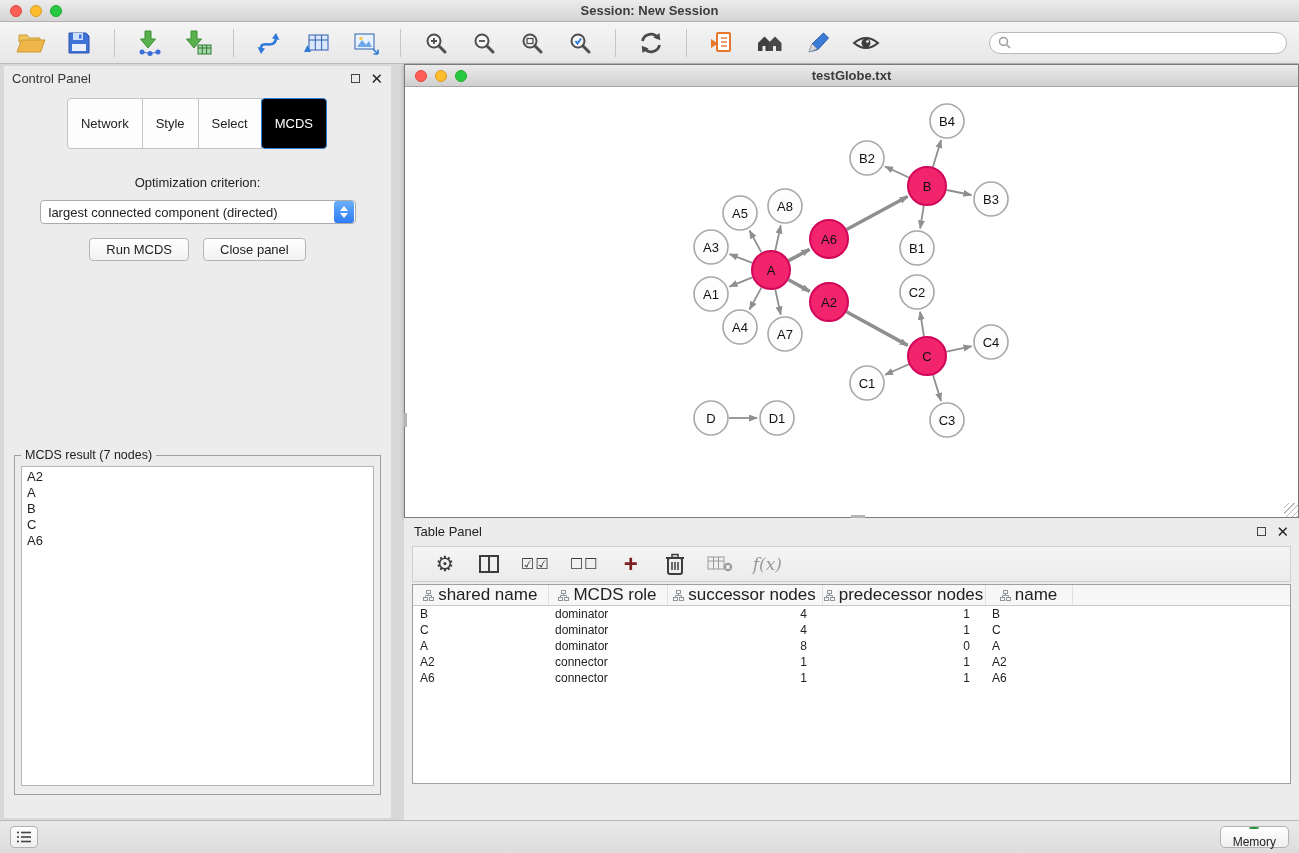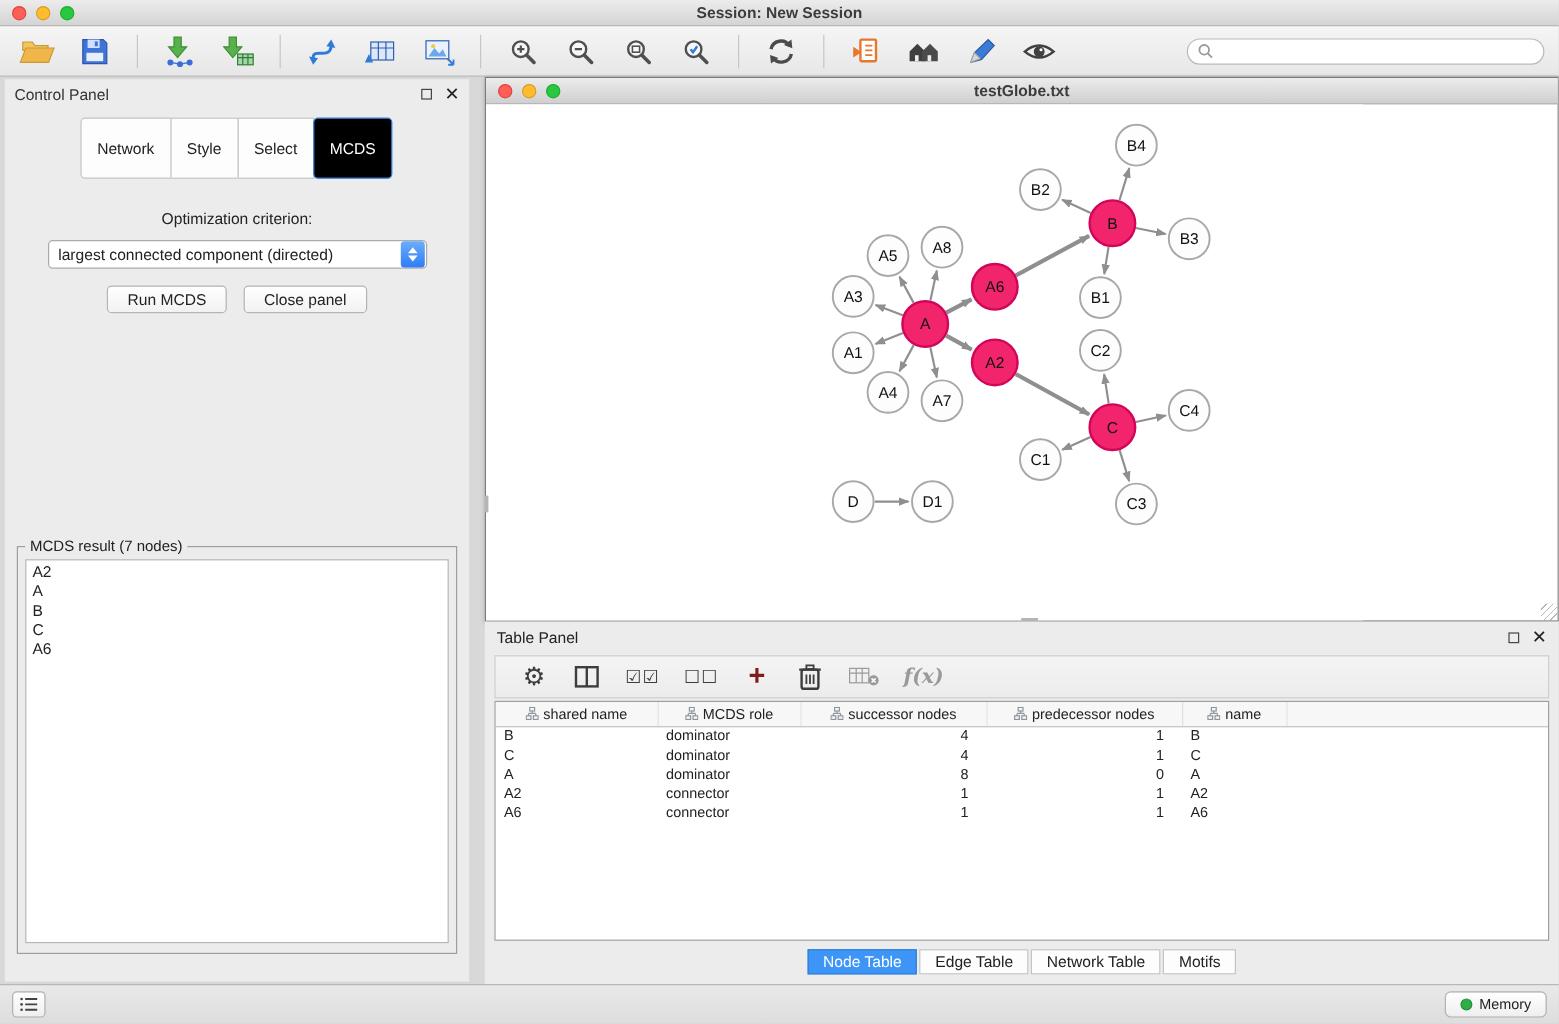--- a/index.html
+++ b/index.html
@@ -69,41 +69,41 @@
 
   
   .table-panel { position:absolute; left:404px; top:518px; width:895px; height:302px; background:#ececec; }
   .tp-head { height:26px; display:flex; align-items:center; padding:0 10px; }
   .tp-toolbar { height:36px; display:flex; align-items:center; gap:20px; padding:0 20px;
     border:1px solid #cfcfcf; margin:2px 8px 0 8px; background:linear-gradient(#f4f4f4,#ececec); }
   .tp-icon { display:flex; align-items:center; justify-content:center; min-width:24px; height:26px; }
   .gear-char { font-family:"DejaVu Sans",sans-serif; font-size:21px; color:#3d3d3d; line-height:1; }
   .chk-char { font-family:"DejaVu Sans",sans-serif; font-size:15px; color:#3d3d3d; letter-spacing:1px; }
   .plus-char { font-size:24px; font-weight:bold; color:#7d1d1d; line-height:1; }
-  .fx-label { font-family:"DejaVu Serif",serif; font-style:italic; font-size:17px; color:#9a9a9a;font-weight:bold; }
+  .fx-label { font-family:"DejaVu Serif",serif; font-style:italic; font-size:17px; color:#9a9a9a; }
   .table-wrap { position:absolute; left:8px; right:8px; top:66px; bottom:36px; background:#fff; border:1px solid #9f9f9f; overflow:hidden; }
   table.datatable { border-collapse:collapse; width:100%; table-layout:fixed; }
   table.datatable th { background:#f7f7f7; border-bottom:1px solid #c9c9c9; border-right:1px solid #e0e0e0;
-    font-weight:normal; font-size:12px; height:20px; text-align:center; white-space:nowrap; overflow:hidden; }
+    font-weight:normal; font-size:17px; height:20px; text-align:center; white-space:nowrap; overflow:hidden; }
   table.datatable th:last-child { border-right:none; }
   table.datatable th .colicon { vertical-align:-1px; margin-right:4px; }
   table.datatable td { font-size:12px; height:16px; padding:0 7px; white-space:nowrap; overflow:hidden; }
   table.datatable td.num { text-align:right; padding-right:15px; }
   .bottom-tabs { position:absolute; left:0; right:0; bottom:8px; display:flex; justify-content:center; gap:2px; }
   .bt-tab { background:#fdfdfd; border:1px solid #c4c4c4; padding:2px 12px; font-size:13px; color:#222; }
   .bt-tab.active { background:#3d96f7; border-color:#2f7fd6; color:#fff; }
 
   
   .statusbar { position:absolute; left:0; top:820px; width:1299px; height:33px;
     background:linear-gradient(#e9e9e9,#dddddd); border-top:1px solid #b8b8b8;
     display:flex; align-items:center; padding:0 10px; }
   .sb-left-btn { width:28px; height:22px; border:1px solid #b2b2b2; border-radius:4px;
     background:linear-gradient(#ffffff,#efefef); display:flex; align-items:center; justify-content:center; }
   .memory-btn { margin-left:auto; height:22px; border:1px solid #b2b2b2; border-radius:5px;
-    background:linear-gradient(#ffffff,#efefef); display:flex; align-items:center; gap:6px; padding:0 12px; font-size:12px; }
+    background:linear-gradient(#ffffff,#efefef); display:flex; align-items:center; gap:6px; padding:0 12px; font-size:12px;flex-direction:column; }
   .mem-dot { width:10px; height:10px; border-radius:50%; background:#2fae48; border:1px solid #23903a; }
 </style>
 </head>
 <body>
 
 <div class="titlebar">
   <div class="lights">
     <span class="light red"></span>
     <span class="light yellow"></span>
     <span class="light green"></span>
@@ -551,26 +551,20 @@
             <td>A6</td>
             <td>connector</td>
             <td class="num">1</td>
             <td class="num">1</td>
             <td>A6</td>
             <td></td>
           </tr>
         </tbody>
     </table>
   </div>
-  <div class="bottom-tabs">
-      <div class="bt-tab active">Node Table</div>
-      <div class="bt-tab">Edge Table</div>
-      <div class="bt-tab">Network Table</div>
-      <div class="bt-tab">Motifs</div>
-    </div>
 </div>
 
 <div class="statusbar">
   <div class="sb-left-btn">
     <svg width="16" height="14" viewBox="0 0 16 14">
         <g fill="#444" stroke="#444" stroke-width="1.6">
           <circle cx="2" cy="2.5" r="1.1" stroke="none"></circle>
           <line x1="5" y1="2.5" x2="15" y2="2.5"></line>
           <circle cx="2" cy="7" r="1.1" stroke="none"></circle>
           <line x1="5" y1="7" x2="15" y2="7"></line>

